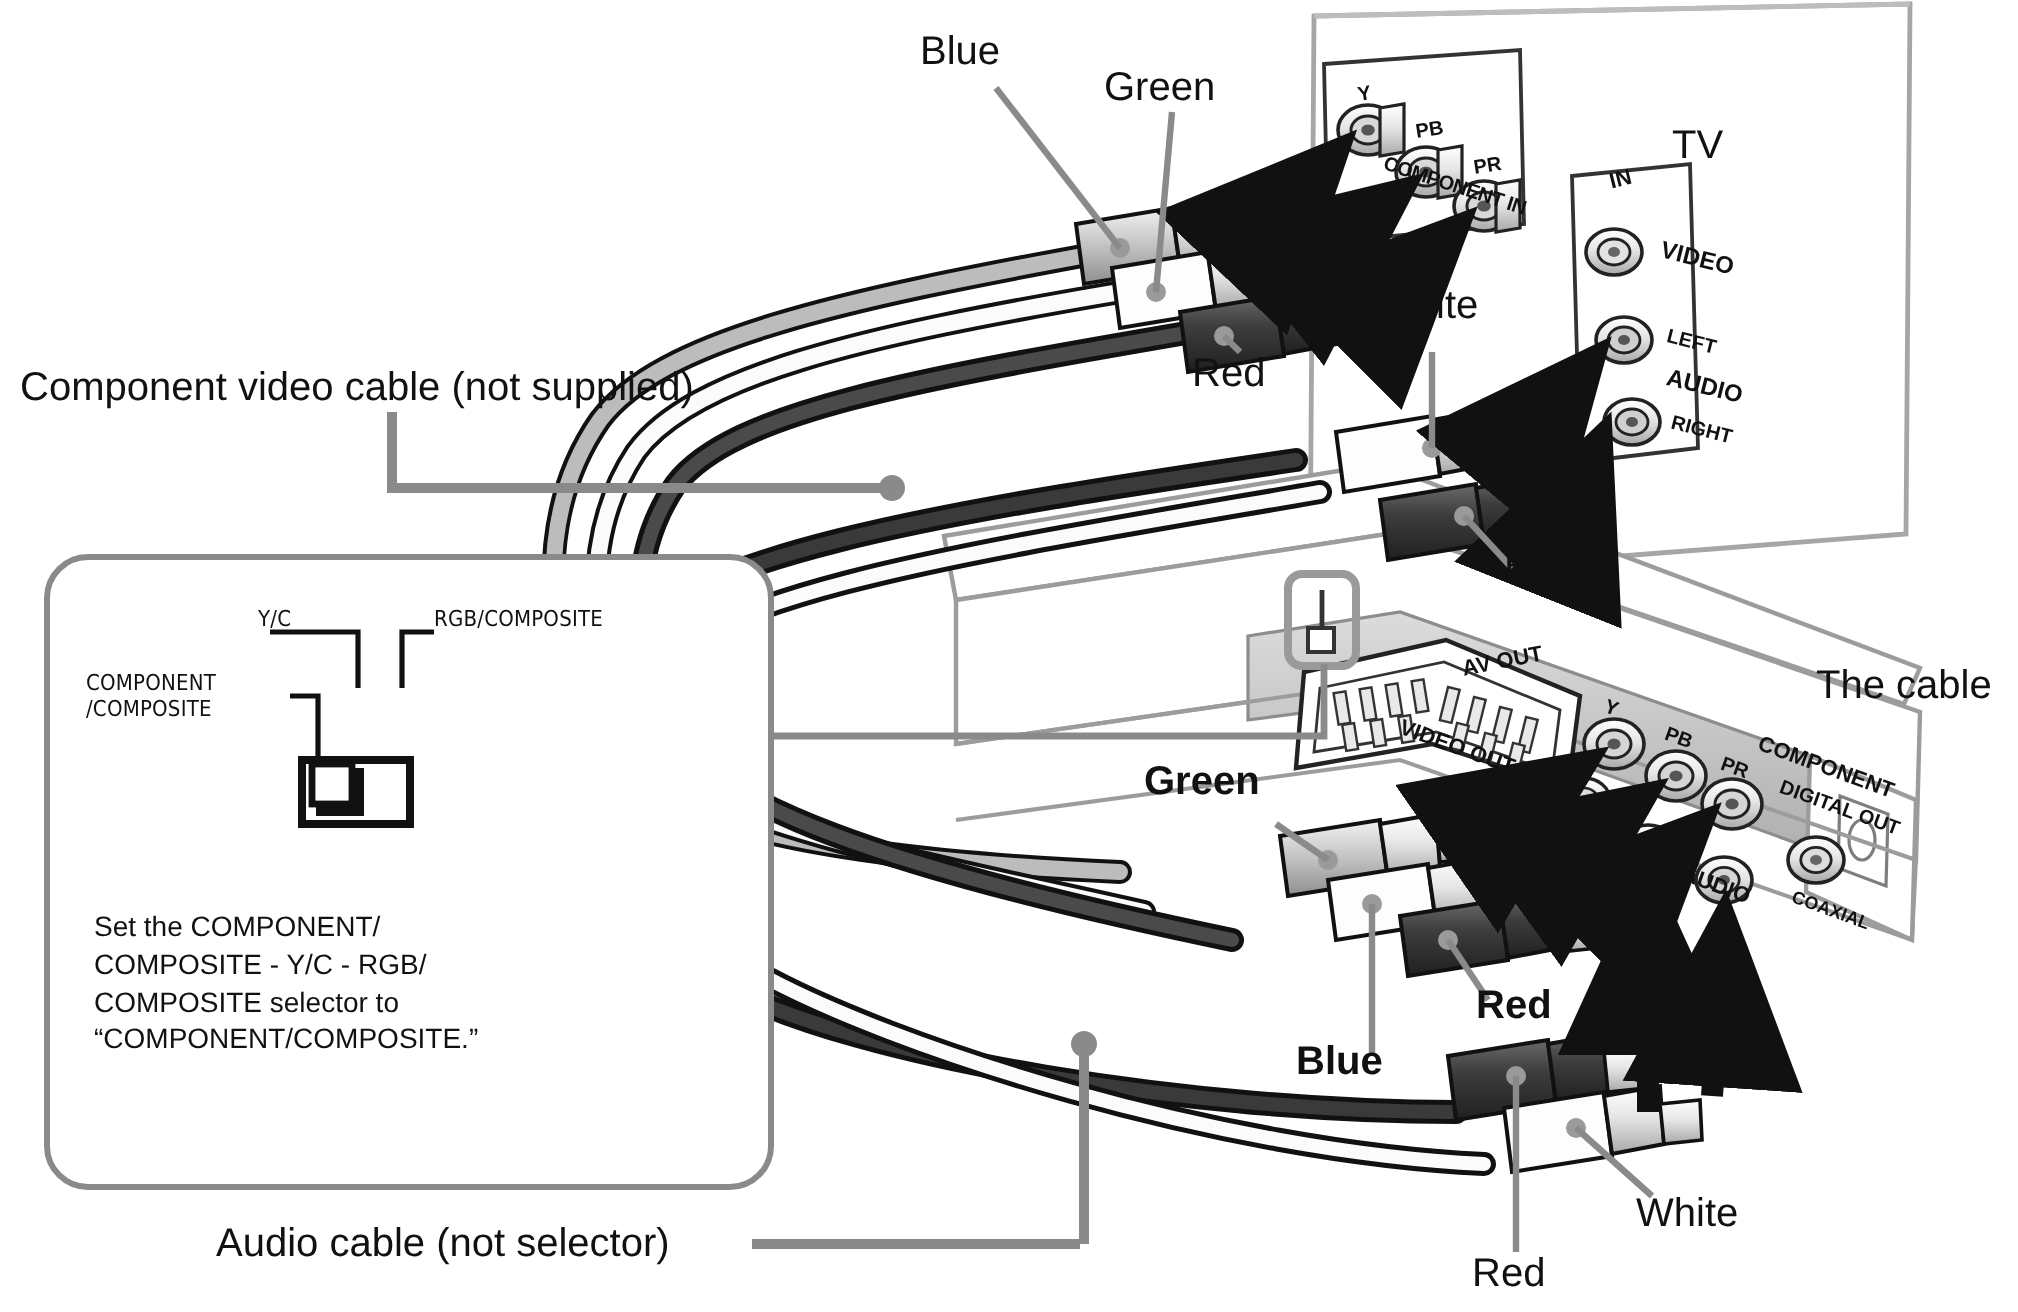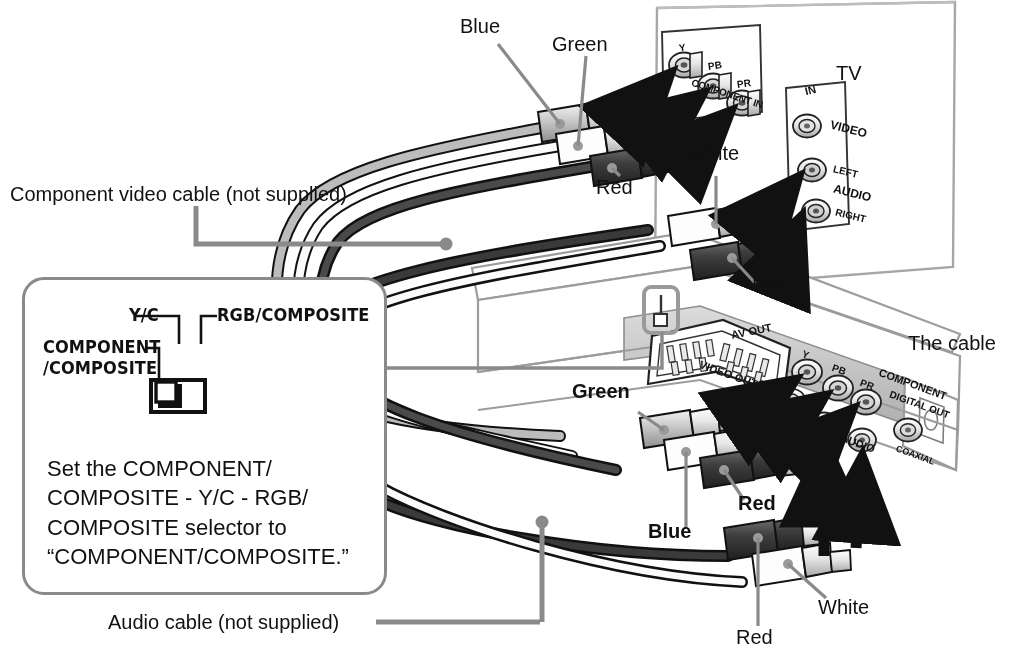--- a/index.html
+++ b/index.html
@@ -2,22 +2,22 @@
 <html><head>
 <meta charset="utf-8">
 <style>
   html,body{margin:0;padding:0;background:#fff;}
   body{font-family:"Liberation Sans",sans-serif;}
   #stage{position:relative;width:1009px;height:656px;background:#fff;overflow:hidden;padding-left:12px;}
   #art{position:absolute;left:0;top:0;width:1009px;height:656px;}
   .lbl{position:absolute;color:#111;white-space:pre;line-height:1.18;}
   .lbl-plain{font-size:20px;font-family:"Liberation Sans",sans-serif;}
   .lbl-cond{font-family:"DejaVu Sans Condensed","Liberation Sans",sans-serif;
-            font-weight:bold;font-size:18px;letter-spacing:.1px;}
-  .lbl-body{font-size:22px;font-family:"Liberation Sans",sans-serif;line-height:1.34;}
+            font-weight:normal;font-size:11px;letter-spacing:.1px;}
+  .lbl-body{font-size:14px;font-family:"Liberation Sans",sans-serif;line-height:1.34;}
   .callout{position:absolute;left:22px;top:277px;width:359px;height:312px;
            border:3px solid #8a8a8a;border-radius:22px;background:#fff;}
 </style>
 </head>
 <body>
 
 <div id="stage">
 
   <svg id="art" viewBox="0 0 1009 656">
     <defs>
@@ -315,21 +315,21 @@
   <div class="lbl lbl-plain" style="left:572px;top:380px;font-weight:bold;">Green</div>
   <div class="lbl lbl-plain" style="left:648px;top:520px;font-weight:bold;">Blue</div>
   <div class="lbl lbl-plain" style="left:738px;top:492px;font-weight:bold;">Red</div>
   <div class="lbl lbl-plain" style="left:736px;top:626px;">Red</div>
   <div class="lbl lbl-plain" style="left:818px;top:596px;">White</div>
 
   <div class="lbl lbl-plain" style="left:836px;top:62px;">TV</div>
   <div class="lbl lbl-plain" style="left:908px;top:332px;">The cable</div>
 
   <div class="lbl lbl-plain" style="left:10px;top:183px;">Component video cable (not supplied)</div>
-  <div class="lbl lbl-plain" style="left:108px;top:611px;">Audio cable (not supplied)</div>
+  <div class="lbl lbl-plain" style="left:108px;top:611px;">Audio cable (not selector)</div>
 
   <div class="lbl" style="left:679px;top:42px;font-size:10px;font-weight:bold;transform:rotate(-9deg);">Y</div>
   <div class="lbl" style="left:708px;top:60px;font-size:10px;font-weight:bold;transform:rotate(-9deg);">PB</div>
   <div class="lbl" style="left:737px;top:78px;font-size:10px;font-weight:bold;transform:rotate(-9deg);">PR</div>
   <div class="lbl" style="left:690px;top:88px;font-size:10px;font-weight:bold;transform:rotate(18deg);letter-spacing:-.3px;">COMPONENT IN</div>
 
   <div class="lbl" style="left:805px;top:84px;font-size:11px;font-weight:bold;transform:rotate(-14deg);">IN</div>
   <div class="lbl" style="left:830px;top:122px;font-size:12px;font-weight:bold;transform:rotate(14deg);">VIDEO</div>
   <div class="lbl" style="left:833px;top:166px;font-size:10px;font-weight:bold;transform:rotate(14deg);">LEFT</div>
   <div class="lbl" style="left:833px;top:186px;font-size:12px;font-weight:bold;transform:rotate(14deg);">AUDIO</div>

